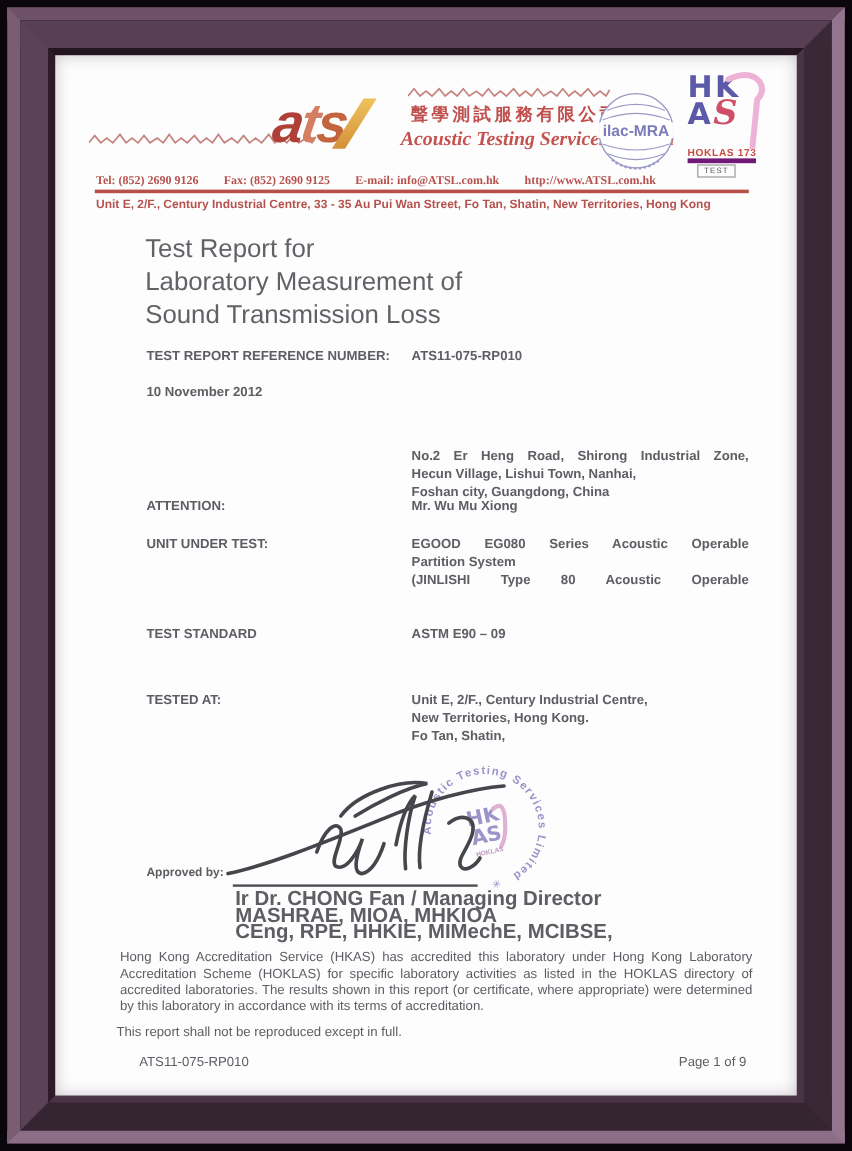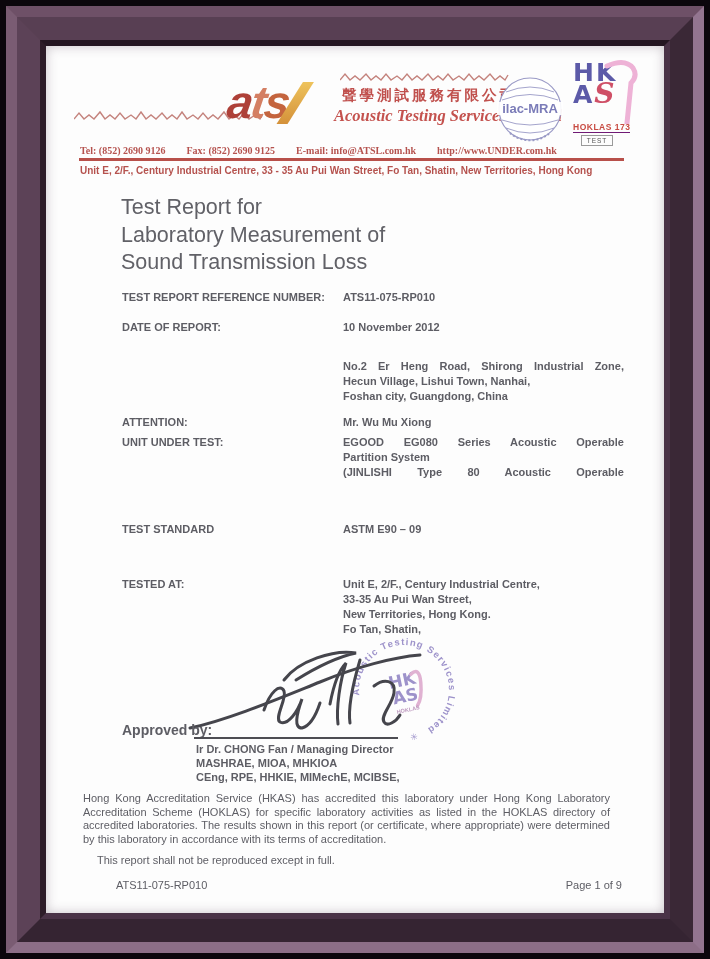--- a/index.html
+++ b/index.html
@@ -33,38 +33,38 @@
   .tel-line span{margin-right:21px;}
   .red-rule{left:33px;top:112px;width:545px;height:3px;background:#b8504a;}
   
   .ilac{left:450px;top:26px;}
   
   .hkas-logo{left:527px;top:16px;width:80px;}
   .hkas-row{font-weight:bold;font-size:25px;line-height:21px;color:#5c5aa8;letter-spacing:2px;
     font-family:"DejaVu Sans",sans-serif;}
   .hkas-s{color:#cf4f66;font-style:italic;font-size:28px;font-family:"DejaVu Serif",serif;}
   .hkas-swoosh{position:absolute;left:26px;top:-4px;pointer-events:none;}
-  .hoklas{margin-top:39px;font-size:8.5px;font-weight:bold;color:#c84b42;border-bottom:1px solid #701a75;
+  .hoklas{margin-top:39px;font-size:8.5px;font-weight:bold;color:#c84b42;border-bottom:4px solid #701a75;
     display:inline-block;letter-spacing:.5px;}
   .test-box{display:block;width:30px;margin-left:8px;border:1px solid #9a9a9a;font-size:6.5px;color:#555;
     text-align:center;letter-spacing:1px;padding:1px 0;margin-top:1px;}
   
   .title{left:75px;top:148px;font-size:21.5px;font-weight:normal;color:#616167;line-height:27.5px;}
   .field-row{left:76px;right:36px;display:flex;font-size:11px;font-weight:bold;color:#5d5d64;line-height:15px;}
   .flabel{width:221px;flex:none;}
   .fvalue{width:281px;flex:none;}
   .jline{text-align:justify;text-align-last:justify;}
   
-  .approved-by{left:76px;top:676px;font-size:14px;font-weight:bold;color:#5d5d64;}
+  .approved-by{left:76px;top:676px;font-size:10px;font-weight:bold;color:#5d5d64;}
   .sig-line{left:148px;top:691px;width:204px;border-top:2px solid #4d4d53;}
-  .sig-name{left:150px;top:696px;font-size:11px;font-weight:bold;color:#5d5d64;line-height:14px;}
+  .sig-name{left:150px;top:696px;font-size:17px;font-weight:bold;color:#5d5d64;line-height:14px;}
   .stamp{left:300px;top:586px;opacity:.85;}
   .stamp svg{transform:rotate(-12deg);}
   
-  .accred{left:37px;top:746px;width:527px;font-size:11px;color:#5d5d64;line-height:13.5px;text-align:justify;}
+  .accred{left:54px;top:746px;width:527px;font-size:11px;color:#5d5d64;line-height:13.5px;text-align:justify;}
   .repro{left:51px;top:808px;font-size:11px;color:#5d5d64;}
   .footer-row{left:70px;right:42px;top:833px;display:flex;justify-content:space-between;
     font-size:11px;color:#5d5d64;}
 </style>
 </head>
 <body>
 
 <div class="frame-outer">
  <div class="frame-b1">
   <div class="frame-main">
@@ -105,67 +105,65 @@
         </svg>
         <div class="hoklas">HOKLAS 173</div>
         <div class="test-box">TEST</div>
       </div>
 
       <div class="abs addr-line">Unit E, 2/F., Century Industrial Centre, 33 - 35 Au Pui Wan Street, Fo Tan, Shatin, New Territories, Hong Kong</div>
       <div class="abs tel-line">
         <span>Tel: (852) 2690 9126</span>
         <span>Fax: (852) 2690 9125</span>
         <span>E-mail: info@ATSL.com.hk</span>
-        <span>http://www.UNDER.com.hk</span>
+        <span>http://www.ATSL.com.hk</span>
       </div>
       <div class="abs red-rule"></div>
 
       <div class="abs title">
         <div>Test Report for</div>
         <div>Laboratory Measurement of</div>
         <div>Sound Transmission Loss</div>
       </div>
 
       <div class="abs field-row" style="top:244px">
         <div class="flabel">TEST REPORT REFERENCE NUMBER:</div>
         <div class="fvalue">ATS11-075-RP010</div>
       </div>
       <div class="abs field-row" style="top:274px">
-        <div class="flabel">DATE OF REPORT:</div>
         <div class="fvalue">10 November 2012</div>
       </div>
-      <div class="abs field-row" style="top:313px">
+      <div class="abs field-row" style="top:327px">
         <div class="flabel"></div>
         <div class="fvalue">
           <div class="jline">No.2 Er Heng Road, Shirong Industrial Zone,</div>
           <div>Hecun Village, Lishui Town, Nanhai,</div>
           <div>Foshan city, Guangdong, China</div>
         </div>
       </div>
       <div class="abs field-row" style="top:369px">
         <div class="flabel">ATTENTION:</div>
         <div class="fvalue">Mr. Wu Mu Xiong</div>
       </div>
-      <div class="abs field-row" style="top:389px">
+      <div class="abs field-row" style="top:401px">
         <div class="flabel">UNIT UNDER TEST:</div>
         <div class="fvalue">
           <div class="jline">EGOOD EG080 Series Acoustic Operable</div>
           <div>Partition System</div>
           <div class="jline">(JINLISHI Type 80 Acoustic Operable</div>
         </div>
       </div>
       <div class="abs field-row" style="top:476px">
         <div class="flabel">TEST STANDARD</div>
         <div class="fvalue">ASTM E90 – 09</div>
       </div>
       <div class="abs field-row" style="top:531px">
         <div class="flabel">TESTED AT:</div>
         <div class="fvalue">
           <div>Unit E, 2/F., Century Industrial Centre,</div>
-          <div>33-35 Au Pui Wan Street,</div>
           <div>New Territories, Hong Kong.</div>
           <div>Fo Tan, Shatin,</div>
         </div>
       </div>
 
       <div class="abs stamp">
         <svg width="116" height="116" viewBox="0 0 116 116">
           <defs>
                   <path id="sring" d="M13,58 A45,45 0 1 1 13,58.02"></path>
                 </defs>

